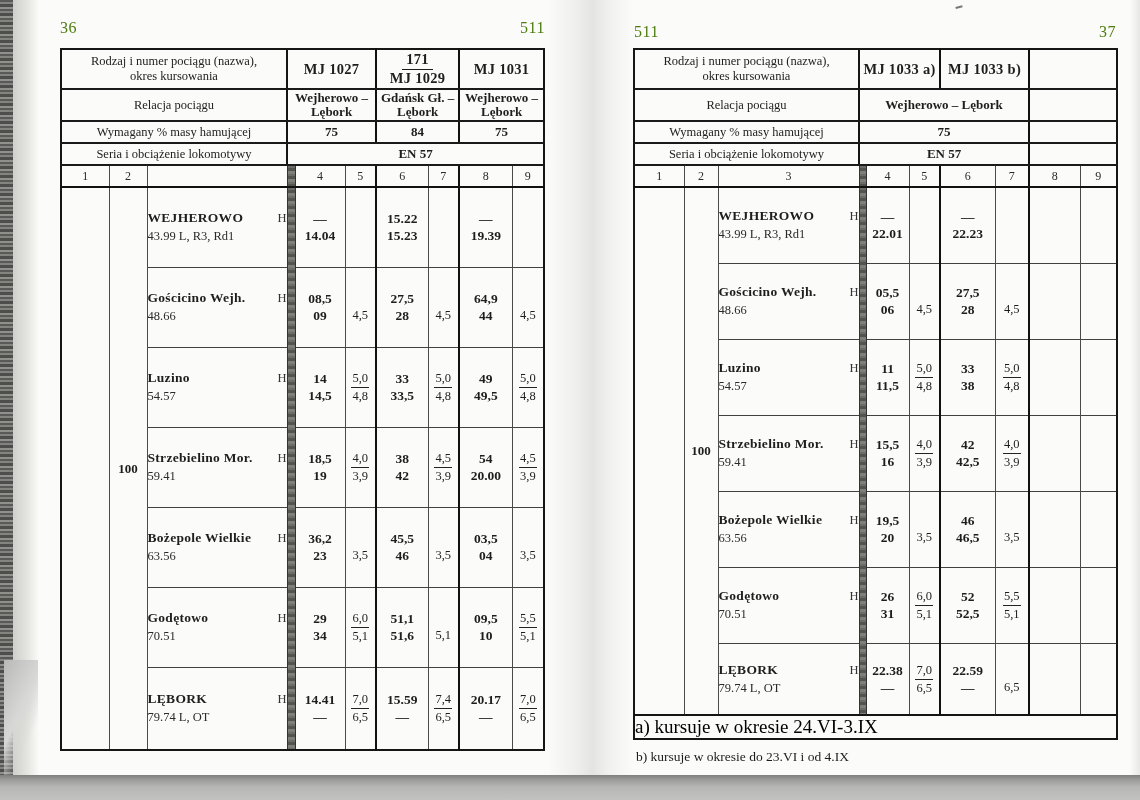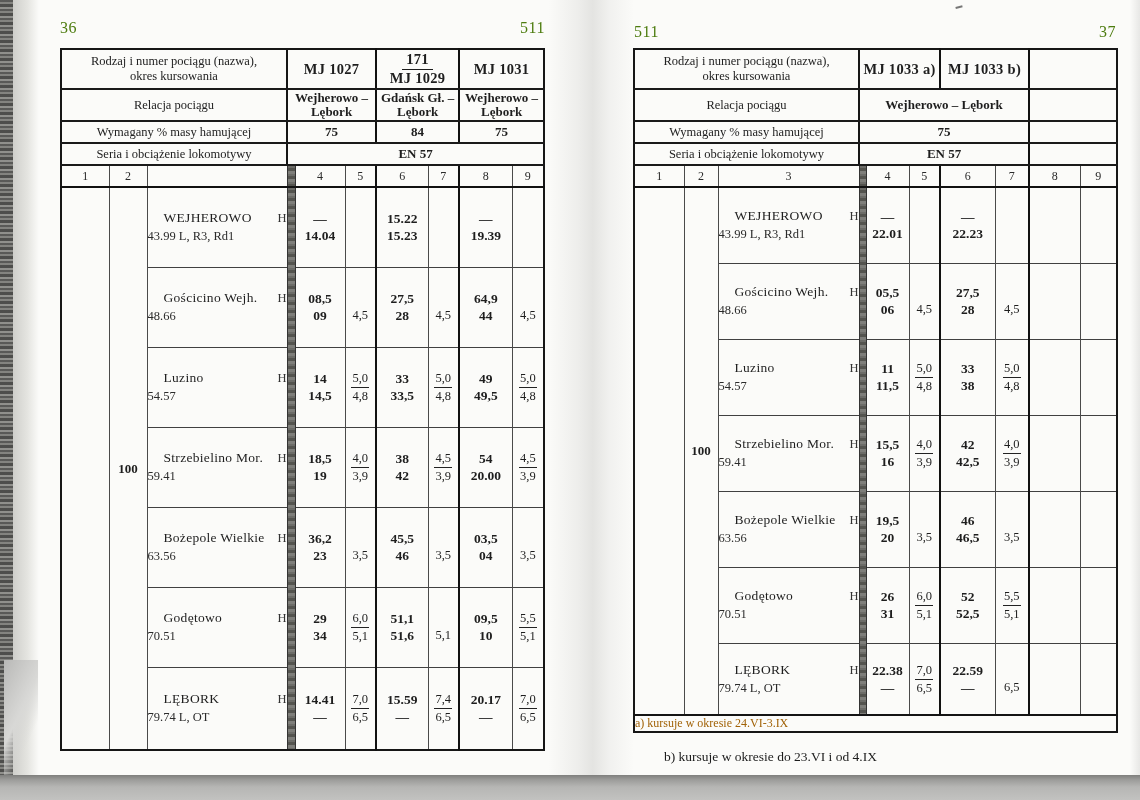--- a/index.html
+++ b/index.html
@@ -63,30 +63,30 @@
   .bcell{border-left:1.2px solid #4a4a4a;border-top:1.5px solid #414141;}
   .kmcol{border-left:1.2px solid #4a4a4a;vertical-align:top;}
   .divcol{
     width:8px;border-left:1.1px solid #333;border-right:1.1px solid #333;
     background:repeating-linear-gradient(180deg,#6c6c68 0 2px,#54544f 2px 5px,#7e7e7a 5px 8px);
   }
   .postbox{height:80px;display:flex;align-items:center;justify-content:center;
     font-weight:bold;font-size:13px;}
   .stcell{text-align:left;padding:0 7px 0 9px;}
   .st-line{display:flex;justify-content:space-between;align-items:baseline;}
-  .st-name{font-weight:normal;font-size:13.5px;letter-spacing:.3px;white-space:nowrap;margin-left:16px;}
+  .st-name{font-weight:bold;font-size:13.5px;letter-spacing:.3px;white-space:nowrap;}
   .st-h{font-size:12.5px;color:#333;}
   .st-info{font-size:12.5px;margin-top:3px;color:#2a2a2a;}
   .tcell{text-align:center;font-weight:bold;font-size:13.5px;}
   .scell{text-align:center;font-size:12.5px;}
   .ln{line-height:17px;min-height:17px;}
   .sln{line-height:16px;min-height:16px;}
   .fractop{display:inline-block;border-bottom:1.2px solid #222;padding:0 1px 1px;}
-  .footrow td{border-top:2px solid #141414;font-size:12px;text-align:left;
-    padding:4px 8px 7px 10px;color:#a16207;}
+  .footrow td{border-top:2px solid #141414;font-size:19px;text-align:left;
+    padding:4px 8px 7px 10px;color:#000000;}
   .footb{position:absolute;font-size:13.5px;color:#1c1c1c;}
 </style>
 </head>
 <body>
 
 <div class="bind-strip"></div>
 <div class="bind-strip2"></div>
 <div class="corner-wedge"></div>
 <div class="gutter"></div>
 <div class="right-fade"></div>
@@ -691,13 +691,13 @@
         </td>
       </tr>
     </tbody>
   <tbody>
     <tr class="footrow">
       <td colspan="10">a) kursuje w okresie 24.VI-3.IX</td>
     </tr>
   </tbody>
 </table>
 
-<div class="footb" style="left:664px;top:749px;">b) kursuje w okresie do 23.VI i od 4.IX</div>
+<div class="footb" style="left:636px;top:749px;">b) kursuje w okresie do 23.VI i od 4.IX</div>
 
 </body></html>

